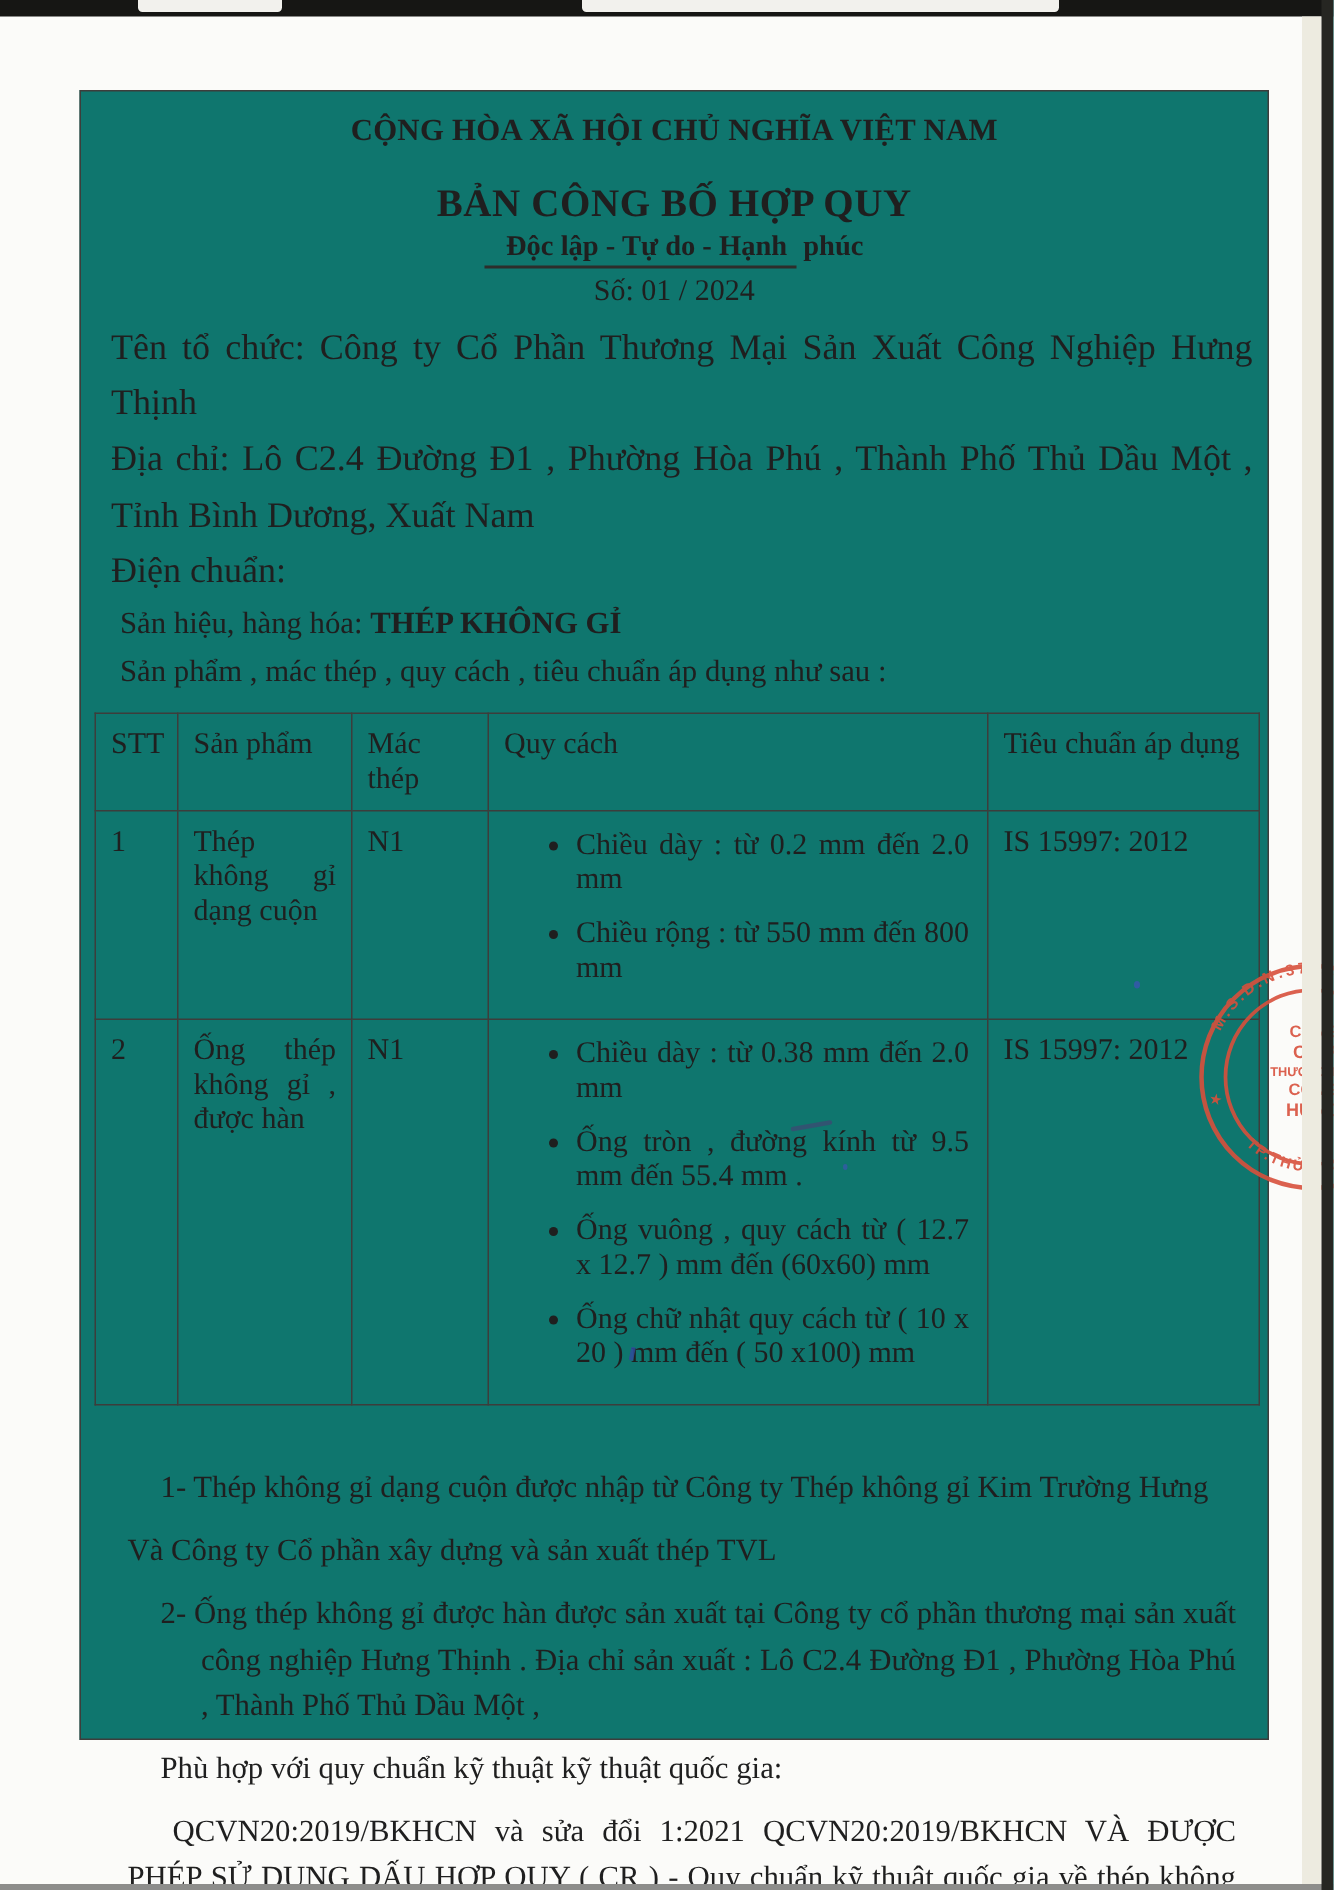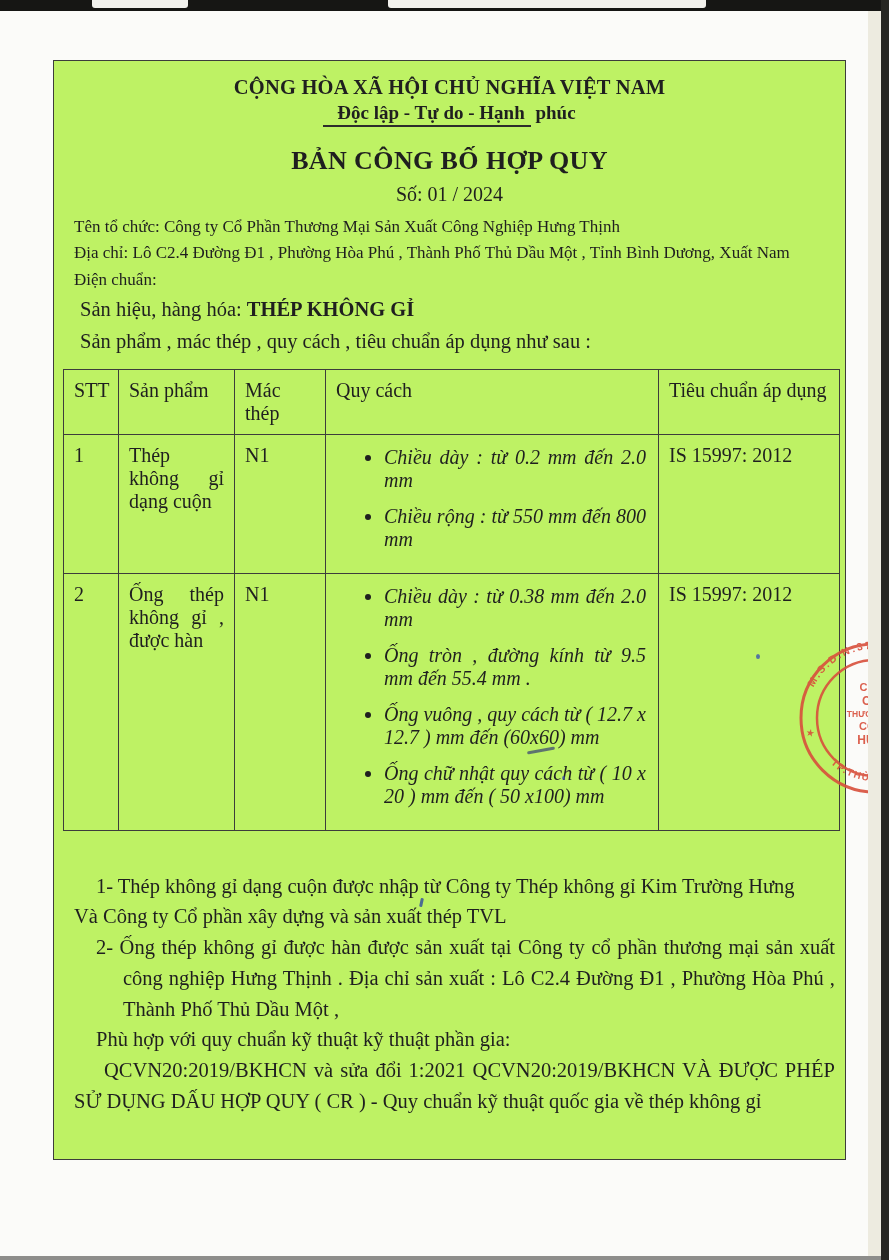--- a/index.html
+++ b/index.html
@@ -13,74 +13,74 @@
   .top-band{position:absolute;top:0;left:0;width:889px;height:11px;background:#161614;z-index:6;}
   .top-band .patch{position:absolute;top:0;height:8px;background:#f2f1ed;border-radius:0 0 3px 3px;}
   .top-band .p1{left:92px;width:96px;}
   .top-band .p2{left:388px;width:318px;}
   .right-cream{position:absolute;top:11px;right:8px;width:13px;height:1249px;background:#edebe0;z-index:6;}
   .right-band{position:absolute;top:0;right:0;width:8px;height:1260px;background:#262622;z-index:7;}
   .bottom-line{position:absolute;bottom:0;left:0;width:889px;height:4px;background:#8d8d8b;z-index:6;}
   
   .page{
     position:absolute;left:53px;top:60px;width:793px;height:1100px;
-    border:1.6px solid #3d3d3b;background:#bef264;box-sizing:border-box;
+    border:1.6px solid #3d3d3b;background:#0f766e;box-sizing:border-box;
     padding-top:15px;z-index:1;
   }
   .center{text-align:center;}
   .nat-line{font-size:20.5px;font-weight:bold;letter-spacing:.2px;}
   .motto{font-size:19px;font-weight:bold;margin-top:3px;}
   .motto .underlined{border-bottom:2px solid #2d2d2b;padding:0 6px 2px 14px;}
   .doc-title{font-size:26px;font-weight:bold;margin-top:22px;letter-spacing:.4px;}
   .doc-number{font-size:20px;margin-top:7px;}
-  .org-block{margin:8px 10px 0 20px;font-size:17px;line-height:1.55;text-align:justify;}
+  .org-block{margin:8px 10px 0 20px;font-size:24px;line-height:1.55;text-align:justify;}
   .product-block{margin:1px 10px 0 26px;font-size:20.5px;line-height:1.55;}
   .product-block .bold{font-weight:bold;text-align:right;}
   
   table.spec{
     border-collapse:collapse;table-layout:fixed;width:776px;margin:11px 0 0 9px;
     font-size:20px;
   }
   table.spec th,table.spec td{
     border:1.6px solid #3d3d3b;vertical-align:top;box-sizing:border-box;
     font-weight:normal;text-align:left;padding:9px 10px;
   }
   th.c-stt,td.c-stt{text-align:center;}
   td.c-grade{text-align:center;}
   tr.hdr{height:44px;}
   tr.r1{height:93px;}
   tr.r2{height:238px;}
   td .cellwrap{text-align:justify;}
   ul.specs{margin:0;padding:0 2px 0 48px;}
-  ul.specs li{margin:2px 0 13px 0;text-align:justify;font-style:italic;}
+  ul.specs li{margin:2px 0 13px 0;text-align:justify;}
   
   .notes{margin:40px 10px 0 20px;font-size:20.5px;line-height:1.5;}
-  .notes p{margin:0;}
+  .notes p{margin:11px;}
   .n-ind{padding-left:22px;}
   .n-hang{padding-left:49px;text-indent:-27px;text-align:justify;}
   .n-last{margin-left:-8px;text-indent:30px;text-align:justify;}
   
   .stamp{position:absolute;left:795px;top:638px;width:160px;height:160px;z-index:4;opacity:.9;}
   .stamp svg{display:block;}
   
   .ink{position:absolute;z-index:3;}
   .ink-slash{left:527px;top:749px;width:28px;height:3px;background:#3d4a73;transform:rotate(-10deg);opacity:.75;border-radius:2px;}
   .ink-dot1{left:756px;top:654px;width:4px;height:5px;background:#3a55b0;border-radius:50%;opacity:.8;}
   .ink-dot2{left:562px;top:776px;width:3px;height:4px;background:#3a55b0;border-radius:50%;opacity:.7;}
   .ink-tick{left:420px;top:898px;width:3px;height:9px;background:#2f4a9e;transform:rotate(12deg);opacity:.8;border-radius:1px;}
 </style>
 </head>
 <body>
 
 <div class="page">
 
   <div class="center nat-line">CỘNG HÒA XÃ HỘI CHỦ NGHĨA VIỆT NAM</div>
+  <div class="center doc-title">BẢN CÔNG BỐ HỢP QUY</div>
+
   <div class="center motto"><span class="underlined">Độc lập - Tự do - Hạnh</span><span> phúc</span></div>
-
-  <div class="center doc-title">BẢN CÔNG BỐ HỢP QUY</div>
   <div class="center doc-number">Số: 01 / 2024</div>
 
   <div class="org-block">
     <div>Tên tổ chức: Công ty Cổ Phần Thương Mại Sản Xuất Công Nghiệp Hưng Thịnh</div>
     <div>Địa chỉ: Lô C2.4 Đường Đ1 , Phường Hòa Phú , Thành Phố Thủ Dầu Một , Tỉnh Bình Dương, Xuất Nam</div>
     <div>Điện chuẩn:</div>
   </div>
 
   <div class="product-block">
     <div><span>Sản hiệu, hàng hóa: </span><span class="bold">THÉP KHÔNG GỈ</span></div>
@@ -133,21 +133,21 @@
         </td>
         <td>IS 15997: 2012</td>
       </tr>
     </tbody>
   </table>
 
   <div class="notes">
     <p class="n-ind">1-  Thép không gỉ dạng cuộn được nhập từ Công ty Thép không gỉ Kim Trường Hưng</p>
     <p>Và Công ty Cổ phần xây dựng và sản xuất thép TVL</p>
     <p class="n-hang">2-  Ống thép không gỉ được hàn được sản xuất tại Công ty cổ phần thương mại sản xuất công nghiệp Hưng Thịnh . Địa chỉ sản xuất : Lô C2.4 Đường Đ1 , Phường Hòa Phú , Thành Phố Thủ Dầu Một ,</p>
-    <p class="n-ind">Phù hợp với quy chuẩn kỹ thuật kỹ thuật phần gia:</p>
+    <p class="n-ind">Phù hợp với quy chuẩn kỹ thuật kỹ thuật quốc gia:</p>
     <p class="n-last">QCVN20:2019/BKHCN  và  sửa  đổi  1:2021  QCVN20:2019/BKHCN  VÀ  ĐƯỢC PHÉP SỬ DỤNG DẤU HỢP QUY ( CR ) -  Quy chuẩn kỹ thuật quốc gia về thép không gỉ</p>
   </div>
 </div>
 
 <div class="stamp">
   <svg viewBox="0 0 160 160" width="160" height="160" font-family="Liberation Sans, sans-serif">
     <defs>
       <path id="arcT" d="M 14 95 A 68 68 0 1 1 146 95" fill="none"></path>
       <path id="arcB" d="M 20 103 A 65 65 0 0 0 140 103" fill="none"></path>
     </defs>

